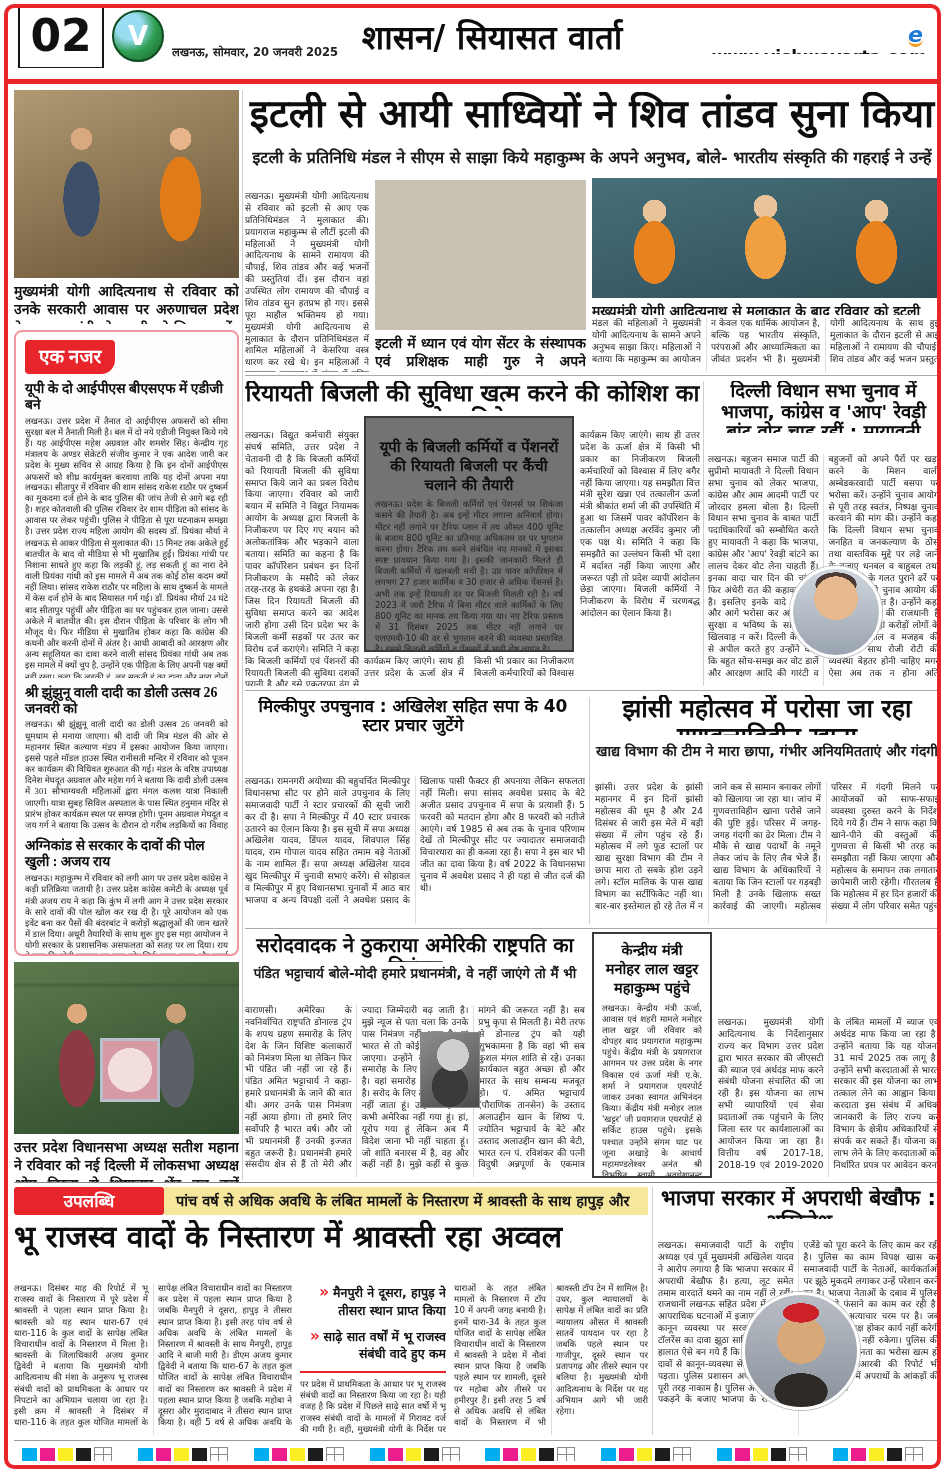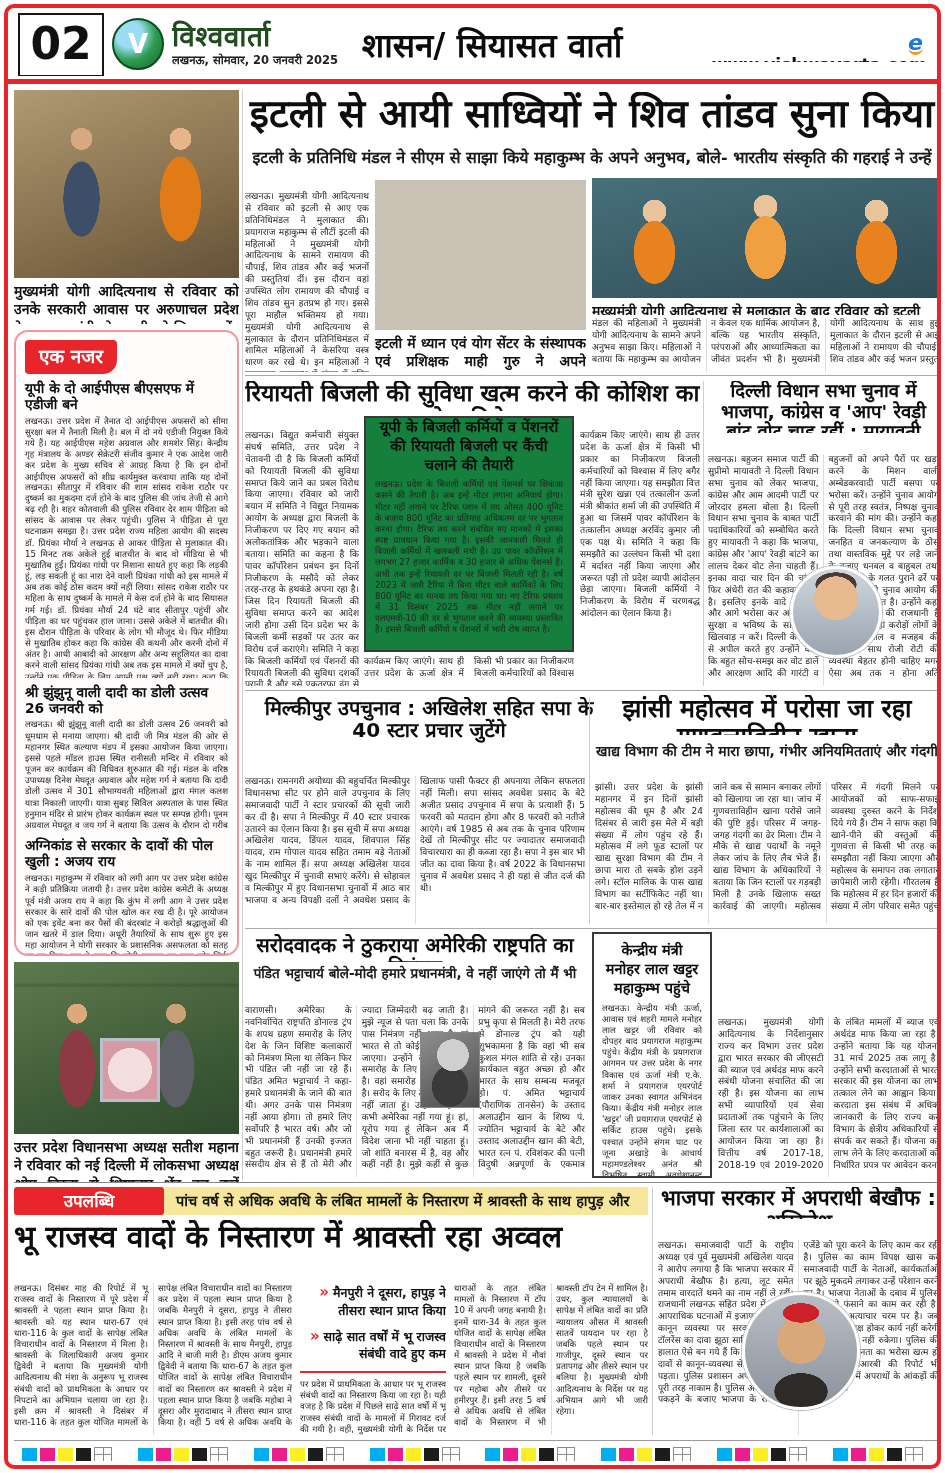--- a/index.html
+++ b/index.html
@@ -21,21 +21,21 @@
   .logo-circle{border-radius:50%;background:radial-gradient(circle at 32% 30%,#9adcf2 0 28%,#2f9e52 55%,#19602d);
                color:#fff;font-weight:800;font-size:26px;text-align:center;line-height:48px;border:2px solid #0e4c20;}
   .masthead{font-size:28px;font-weight:800;color:#1f4d1e;letter-spacing:0.5px;}
   .dateline{font-size:11.5px;font-weight:600;color:#222;}
   .section-title{font-size:33px;font-weight:800;color:#0b0b0b;text-align:center;}
   .website{font-size:17px;font-weight:800;color:#111;}
   .e-icon{display:inline-block;color:#1c79d6;font-style:italic;font-weight:800;font-size:22px;
           border-bottom:3px solid #f29b1d;border-radius:0 0 8px 8px;line-height:18px;margin-right:4px;}
   .red-rule{background:#e8252a;}
   
-  .en-box{border:2px solid #f098a0;border-radius:14px;background:#fffdfc;}
+  .en-box{border:2px solid #f098a0;border-radius:8px;background:#fffdfc;font-family:Liberation Serif, serif;}
   .en-tab{background:#e8252a;color:#fff;font-size:19px;font-weight:800;border-radius:4px 4px 14px 4px;
           padding:3px 14px 5px 14px;display:inline-block;}
   .en-title{font-size:13.8px;font-weight:800;color:#0d0d0d;line-height:1.15;margin:7px 0 3px 0;}
   
   .photo{background:#c9c2b4;}
   .ph-cm{background:
       radial-gradient(ellipse 34px 70px at 74% 58%, #e07b18 0 60%, rgba(0,0,0,0) 61%),
       radial-gradient(ellipse 30px 62px at 30% 58%, #3c4e68 0 60%, rgba(0,0,0,0) 61%),
       radial-gradient(circle 11px at 74% 26%, #e8b48a 0 99%, rgba(0,0,0,0) 100%),
       radial-gradient(circle 11px at 30% 26%, #d9a87e 0 99%, rgba(0,0,0,0) 100%),
@@ -72,21 +72,21 @@
   .ph-akhi{background:
       radial-gradient(ellipse 30px 16px at 50% 16%, #cc2128 0 60%, rgba(0,0,0,0) 61%),
       radial-gradient(circle 24px at 50% 40%, #d8a878 0 99%, rgba(0,0,0,0) 100%),
       radial-gradient(ellipse 44px 30px at 50% 86%, #2e2a28 0 60%, rgba(0,0,0,0) 61%),
       linear-gradient(#b9bec6,#8b929c);}
   .ph-sarod{background:
       radial-gradient(circle 16px at 55% 30%, #cfcfcf 0 99%, rgba(0,0,0,0) 100%),
       radial-gradient(ellipse 30px 34px at 50% 72%, #3a3a3a 0 60%, rgba(0,0,0,0) 61%),
       linear-gradient(150deg,#8e8e8e,#4b4b4b);}
   
-  .sub-box{border:2px solid #3a3a3a;background:#15803d;padding:0 9px;}
+  .sub-box{border:2px solid #3a3a3a;background:#737373;padding:20px 9px;}
   .sub-box-title{font-size:15px;font-weight:800;text-align:center;line-height:1.25;color:#0d0d0d;}
   .kh-box{border:2px solid #3a3a3a;background:#fff;padding:7px 8px;}
   .kh-title{font-size:14.5px;font-weight:800;text-align:center;line-height:1.3;color:#0d0d0d;}
   
   .strip-label{background:#e8252a;color:#fff;font-size:17px;font-weight:800;text-align:center;line-height:28px;border-radius:3px;}
   .strip-yellow{background:#f6e79c;font-size:14.5px;font-weight:800;color:#141414;line-height:28px;padding-left:12px;}
   .pullq{font-size:12.5px;font-weight:800;color:#141414;line-height:1.3;margin-bottom:8px;}
   .pq-mark{color:#e8252a;font-size:15px;margin-right:4px;font-weight:800;}
   .pq-rule{border:0;border-top:2px solid #e8252a;margin:6px 0;}
   .cols2{column-count:2;column-gap:10px;column-rule:1px solid #ddd;}
@@ -99,24 +99,23 @@
   .gridmark{width:16px;height:13px;border:1px solid #8a8a8a;
       background:linear-gradient(#8a8a8a,#8a8a8a) 50% 0/1px 100% no-repeat,
                  linear-gradient(#8a8a8a,#8a8a8a) 0 50%/100% 1px no-repeat;}
 </style>
 </head>
 <body>
 
 <div id="page">
   <div class="frame"></div>
 
-  <div class="abs" style="left:12px;top:12px;width:921px;height:64px;">
+  <div class="abs" style="left:12px;top:4px;width:921px;height:64px;">
     <div class="abs pagenum" style="left:6px;top:1px;width:82px;height:60px;">02</div>
     <div class="abs logo-circle" style="left:100px;top:6px;width:48px;height:48px;">V</div>
-    <div class="abs masthead" style="left:160px;top:4px;width:220px;height:34px;">विश्ववार्ता</div>
     <div class="abs dateline" style="left:160px;top:40px;width:240px;height:18px;">लखनऊ,  सोमवार, 20 जनवरी 2025</div>
     <div class="abs section-title" style="left:300px;top:10px;width:360px;height:44px;">शासन/ सियासत वार्ता</div>
     <div class="abs" style="right:6px;top:22px;width:230px;height:28px;text-align:right;">
       <span class="e-icon">e</span><span class="website">www.vishwavarta.com</span>
     </div>
   </div>
   <div class="abs red-rule" style="left:8px;top:79px;width:929px;height:5px;"></div>
 
   <div class="abs photo ph-cm" style="left:14px;top:90px;width:225px;height:188px;"></div>
   <div class="abs caption just" style="left:14px;top:282px;width:225px;height:42px;">मुख्यमंत्री योगी आदित्यनाथ से रविवार को उनके सरकारी आवास पर अरुणाचल प्रदेश के उप मुख्यमंत्री चोवना मीन ने शिष्टाचार भेंट की।</div>
@@ -165,21 +164,21 @@
 
   <div class="vline" style="left:703px;top:381px;height:305px;"></div>
 
   <div class="abs hl center" style="left:708px;top:381px;width:231px;height:52px;font-size:18.5px;">दिल्ली विधान सभा चुनाव में भाजपा, कांग्रेस व 'आप' रेवड़ी बांट वोट चाह रहीं : मायावती</div>
   <div class="abs" style="left:708px;top:437px;width:140px;height:15px;"><span class="byline">विश्ववार्ता संवाददाता</span></div>
   <div class="abs body-txt just cols2" style="left:708px;top:454px;width:231px;height:232px;">लखनऊ। बहुजन समाज पार्टी की सुप्रीमो मायावती ने दिल्ली विधान सभा चुनाव को लेकर भाजपा, कांग्रेस और आम आदमी पार्टी पर जोरदार हमला बोला है। दिल्ली विधान सभा चुनाव के बाबत पार्टी पदाधिकारियों को सम्बोधित करते हुए मायावती ने कहा कि भाजपा, कांग्रेस और 'आप' रेवड़ी बांटने का लालच देकर वोट लेना चाहती हैं। इनका वादा चार दिन की चांदनी फिर अंधेरी रात की कहावत जैसा है। इसलिए इनके वादे पर अब और आगे भरोसा कर अपने हित, सुरक्षा व भविष्य के साथ वोटर खिलवाड़ न करें। दिल्ली के वोटरों से अपील करते हुए उन्होंने कहा कि बहुत सोच-समझ कर वोट डालें और आरक्षण आदि की गारंटी व बहुजनों को अपने पैरों पर खड़ा करने के मिशन वाली अम्बेडकरवादी पार्टी बसपा पर भरोसा करें। उन्होंने चुनाव आयोग से पूरी तरह स्वतंत्र, निष्पक्ष चुनाव करवाने की मांग की। उन्होंने कहा कि दिल्ली विधान सभा चुनाव जनहित व जनकल्याण के ठोस तथा वास्तविक मुद्दे पर लड़े जाने के बजाए धनबल व बाहुबल तथा रेवड़ी बांटने के गलत पुराने ढर्रे पर ही लड़े जाने से चुनाव आयोग की सख्ती की जरूरत है। उन्होंने कहा कि दिल्ली देश की राजधानी है और इसलिए यहां करोड़ों लोगों के बेहतर जानोमाल व मजहब की सुरक्षा के साथ रोजी रोटी की व्यवस्था बेहतर होनी चाहिए मगर ऐसा अब तक न होना अति चिंतनीय है। मायावती ने कहा कि दिल्ली व देश के विकास के लिए अपना खून-पसीना देने वाले यूपी व बिहार आदि राज्यों के मेहनतकश लोगों के प्रति हीन भावना व उन्हें अपमानित करने की प्रवृति अति दुःखद है। राजनीतिक दलों के साथ चुनाव आयोग की भी इस पर सख्त कार्रवाई बननी चाहिए। मायावती ने दिल्ली विधान सभा चुनाव में उतरे पार्टी के उम्मीदवारों को निर्देश दिये हैं कि वह पार्टी की सर्वजन हिताय व सर्वजन सुखाय की नीति व सिद्धांतों पर चुनाव लड़ें।</div>
   <div class="abs ph-circle ph-maya" style="left:790px;top:566px;width:86px;height:86px;"></div>
 
   <div class="hline" style="left:245px;top:690px;width:694px;"></div>
 
-  <div class="abs hl center" style="left:259px;top:697px;width:340px;height:58px;font-size:20px;">मिल्कीपुर उपचुनाव : अखिलेश सहित सपा के 40 स्टार प्रचार जुटेंगे</div>
+  <div class="abs hl center" style="left:243px;top:697px;width:340px;height:58px;font-size:17px;">मिल्कीपुर उपचुनाव : अखिलेश सहित सपा के 40 स्टार प्रचार जुटेंगे</div>
   <div class="abs" style="left:245px;top:759px;width:120px;height:15px;"><span class="byline">विश्ववार्ता ब्यूरो</span></div>
   <div class="abs body-txt just cols2" style="left:245px;top:776px;width:340px;height:148px;">लखनऊ। रामनगरी अयोध्या की बहुचर्चित मिल्कीपुर विधानसभा सीट पर होने वाले उपचुनाव के लिए समाजवादी पार्टी ने स्टार प्रचारकों की सूची जारी कर दी है। सपा ने मिल्कीपुर में 40 स्टार प्रचारक उतारने का ऐलान किया है। इस सूची में सपा अध्यक्ष अखिलेश यादव, डिंपल यादव, शिवपाल सिंह यादव, राम गोपाल यादव सहित तमाम बड़े नेताओं के नाम शामिल हैं। सपा अध्यक्ष अखिलेश यादव खुद मिल्कीपुर में चुनावी सभाएं करेंगे। से सोहावल व मिल्कीपुर में हुए विधानसभा चुनावों में आठ बार भाजपा व अन्य विपक्षी दलों ने अवधेश प्रसाद के खिलाफ पासी फैक्टर ही अपनाया लेकिन सफलता नहीं मिली। सपा सांसद अवधेश प्रसाद के बेटे अजीत प्रसाद उपचुनाव में सपा के प्रत्याशी हैं। 5 फरवरी को मतदान होगा और 8 फरवरी को नतीजे आएंगे। वर्ष 1985 से अब तक के चुनाव परिणाम देखें तो मिल्कीपुर सीट पर ज्यादातर समाजवादी विचारधारा का ही कब्जा रहा है। सपा ने इस बार भी जीत का दावा किया है। वर्ष 2022 के विधानसभा चुनाव में अवधेश प्रसाद ने ही यहां से जीत दर्ज की थी।</div>
 
   <div class="vline" style="left:589px;top:697px;height:227px;"></div>
 
   <div class="abs hl center" style="left:595px;top:695px;width:344px;height:40px;font-size:25px;">झांसी महोत्सव में परोसा जा रहा गुणवत्ताविहीन खाना</div>
   <div class="abs center" style="left:595px;top:741px;width:344px;height:20px;font-size:14px;font-weight:700;">खाद्य विभाग की टीम ने मारा छापा, गंभीर अनियमितताएं और गंदगी का ढेर मिला</div>
   <div class="abs" style="left:595px;top:765px;width:120px;height:15px;"><span class="byline">विश्ववार्ता ब्यूरो</span></div>
   <div class="abs body-txt just cols3" style="left:595px;top:782px;width:344px;height:142px;">झांसी। उत्तर प्रदेश के झांसी महानगर में इन दिनों झांसी महोत्सव की धूम है और 24 दिसंबर से जारी इस मेले में बड़ी संख्या में लोग पहुंच रहे हैं। महोत्सव में लगे फूड स्टालों पर खाद्य सुरक्षा विभाग की टीम ने छापा मारा तो सबके होश उड़ने लगे। स्टॉल मालिक के पास खाद्य विभाग का सर्टीफिकेट नहीं था। बार-बार इस्तेमाल हो रहे तेल में न जाने कब से सामान बनाकर लोगों को खिलाया जा रहा था। जांच में गुणवत्ताविहीन खाना परोसे जाने की पुष्टि हुई। परिसर में जगह-जगह गंदगी का ढेर मिला। टीम ने मौके से खाद्य पदार्थों के नमूने लेकर जांच के लिए लैब भेजे हैं। खाद्य विभाग के अधिकारियों ने बताया कि जिन स्टालों पर गड़बड़ी मिली है उनके खिलाफ सख्त कार्रवाई की जाएगी। महोत्सव परिसर में गंदगी मिलने पर आयोजकों को साफ-सफाई व्यवस्था दुरुस्त करने के निर्देश दिये गये हैं। टीम ने साफ कहा कि खाने-पीने की वस्तुओं की गुणवत्ता से किसी भी तरह का समझौता नहीं किया जाएगा और महोत्सव के समापन तक लगातार छापेमारी जारी रहेगी। गौरतलब है कि महोत्सव में हर दिन हजारों की संख्या में लोग परिवार समेत पहुंच रहे हैं और खान-पान के स्टालों पर खासी भीड़ उमड़ रही है।</div>
 

